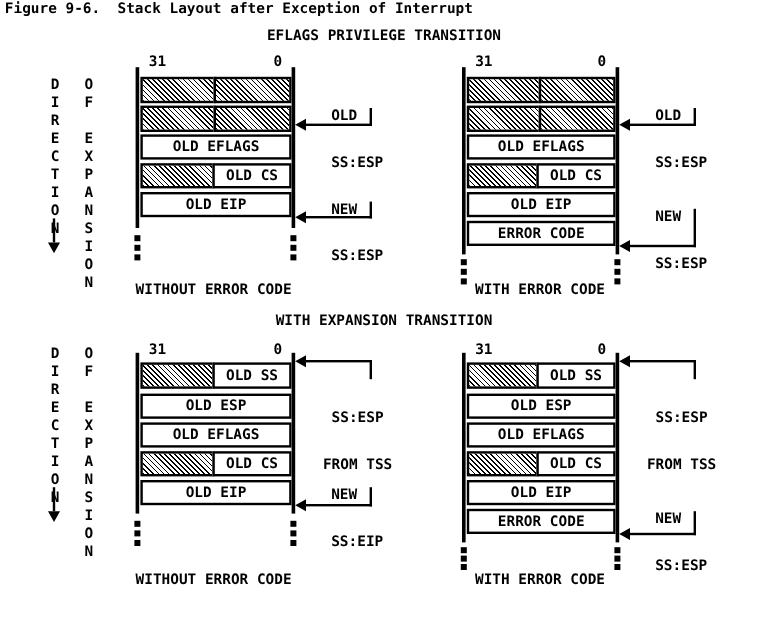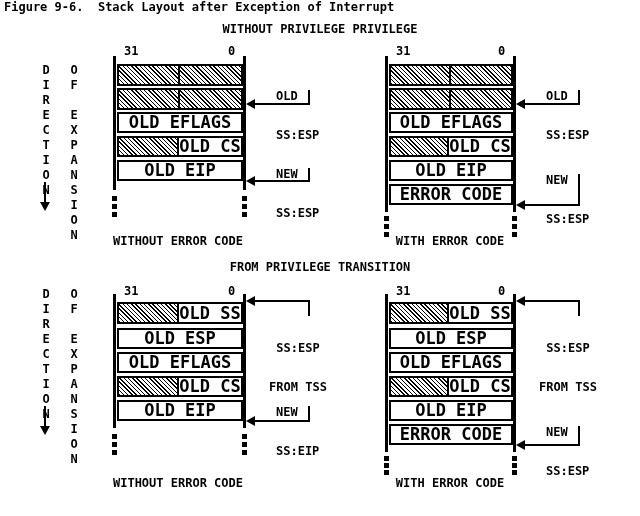--- a/index.html
+++ b/index.html
@@ -7,38 +7,38 @@
     position:relative; width:640px; height:516px; background:#fff;
     font-family:"DejaVu Sans Mono", monospace; font-weight:bold;
     font-size:12px; line-height:13px; color:#000; overflow:hidden;
   }
   .abs { position:absolute; white-space:pre; }
   .center { text-align:center; }
   .rail { position:absolute; width:3px; background:#000; }
   .cell {
     position:absolute; box-sizing:border-box; border:2px solid #000;
     background:#fff; display:flex; align-items:center; justify-content:center;
-    font-size:17px;
+    font-size:12px;
   }
   .hatch { background: #fff repeating-linear-gradient(45deg,#000 0,#000 1px,transparent 1px,transparent 3px); }
   .dot { position:absolute; width:5px; height:5px; background:#000; }
   .hl { position:absolute; height:2px; background:#000; }
   .vl { position:absolute; width:2px; background:#000; }
   .ah-l { position:absolute; width:0; height:0; border-top:5px solid transparent; border-bottom:5px solid transparent; border-right:9px solid #000; }
   .ah-d { position:absolute; width:0; height:0; border-left:5px solid transparent; border-right:5px solid transparent; border-top:9px solid #000; }
   .vtext { position:absolute; writing-mode:vertical-rl; text-orientation:upright; white-space:pre; letter-spacing:1px; }
 </style>
 </head>
 <body>
 
 <div class="page">
 
   <div class="abs" style="left:4px; top:1px;">Figure 9-6.  Stack Layout after Exception of Interrupt</div>
 
-  <div class="abs center" style="left:0; top:23px; width:640px;">WITHOUT PRIVILEGE PRIVILEGE</div>
+  <div class="abs center" style="left:0; top:23px; width:640px;">EFLAGS PRIVILEGE TRANSITION</div>
 
   <div class="vtext" style="left:39px; top:63px;">DIRECTION</div>
   <div class="vtext" style="left:67px; top:63px;">OF EXPANSION</div>
   <div class="vl" style="left:44px; top:182px; height:20px;"></div>
   <div class="ah-d" style="left:40px; top:202px;"></div>
 
   <div class="abs" style="left:124px; top:45px;">31</div>
   <div class="abs" style="left:228px; top:45px;">0</div>
   <div class="rail" style="left:113px; top:56px; height:134px;"></div>
   <div class="rail" style="left:243px; top:56px; height:134px;"></div>
@@ -110,21 +110,21 @@
   <div class="ah-l" style="left:516px; top:99px;"></div>
 
   <div class="abs" style="left:546px; top:148px;">
     <div>NEW</div>
     <div>SS:ESP</div>
   </div>
   <div class="vl" style="left:578px; top:174px; height:32px;"></div>
   <div class="hl" style="left:524px; top:204px; width:56px;"></div>
   <div class="ah-l" style="left:516px; top:200px;"></div>
 
-  <div class="abs center" style="left:0; top:261px; width:640px;">FROM PRIVILEGE TRANSITION</div>
+  <div class="abs center" style="left:0; top:261px; width:640px;">WITH EXPANSION TRANSITION</div>
 
   <div class="vtext" style="left:39px; top:287px;">DIRECTION</div>
   <div class="vtext" style="left:67px; top:287px;">OF EXPANSION</div>
   <div class="vl" style="left:44px; top:406px; height:20px;"></div>
   <div class="ah-d" style="left:40px; top:426px;"></div>
 
   <div class="abs" style="left:124px; top:285px;">31</div>
   <div class="abs" style="left:228px; top:285px;">0</div>
   <div class="rail" style="left:113px; top:294px; height:134px;"></div>
   <div class="rail" style="left:243px; top:294px; height:134px;"></div>

